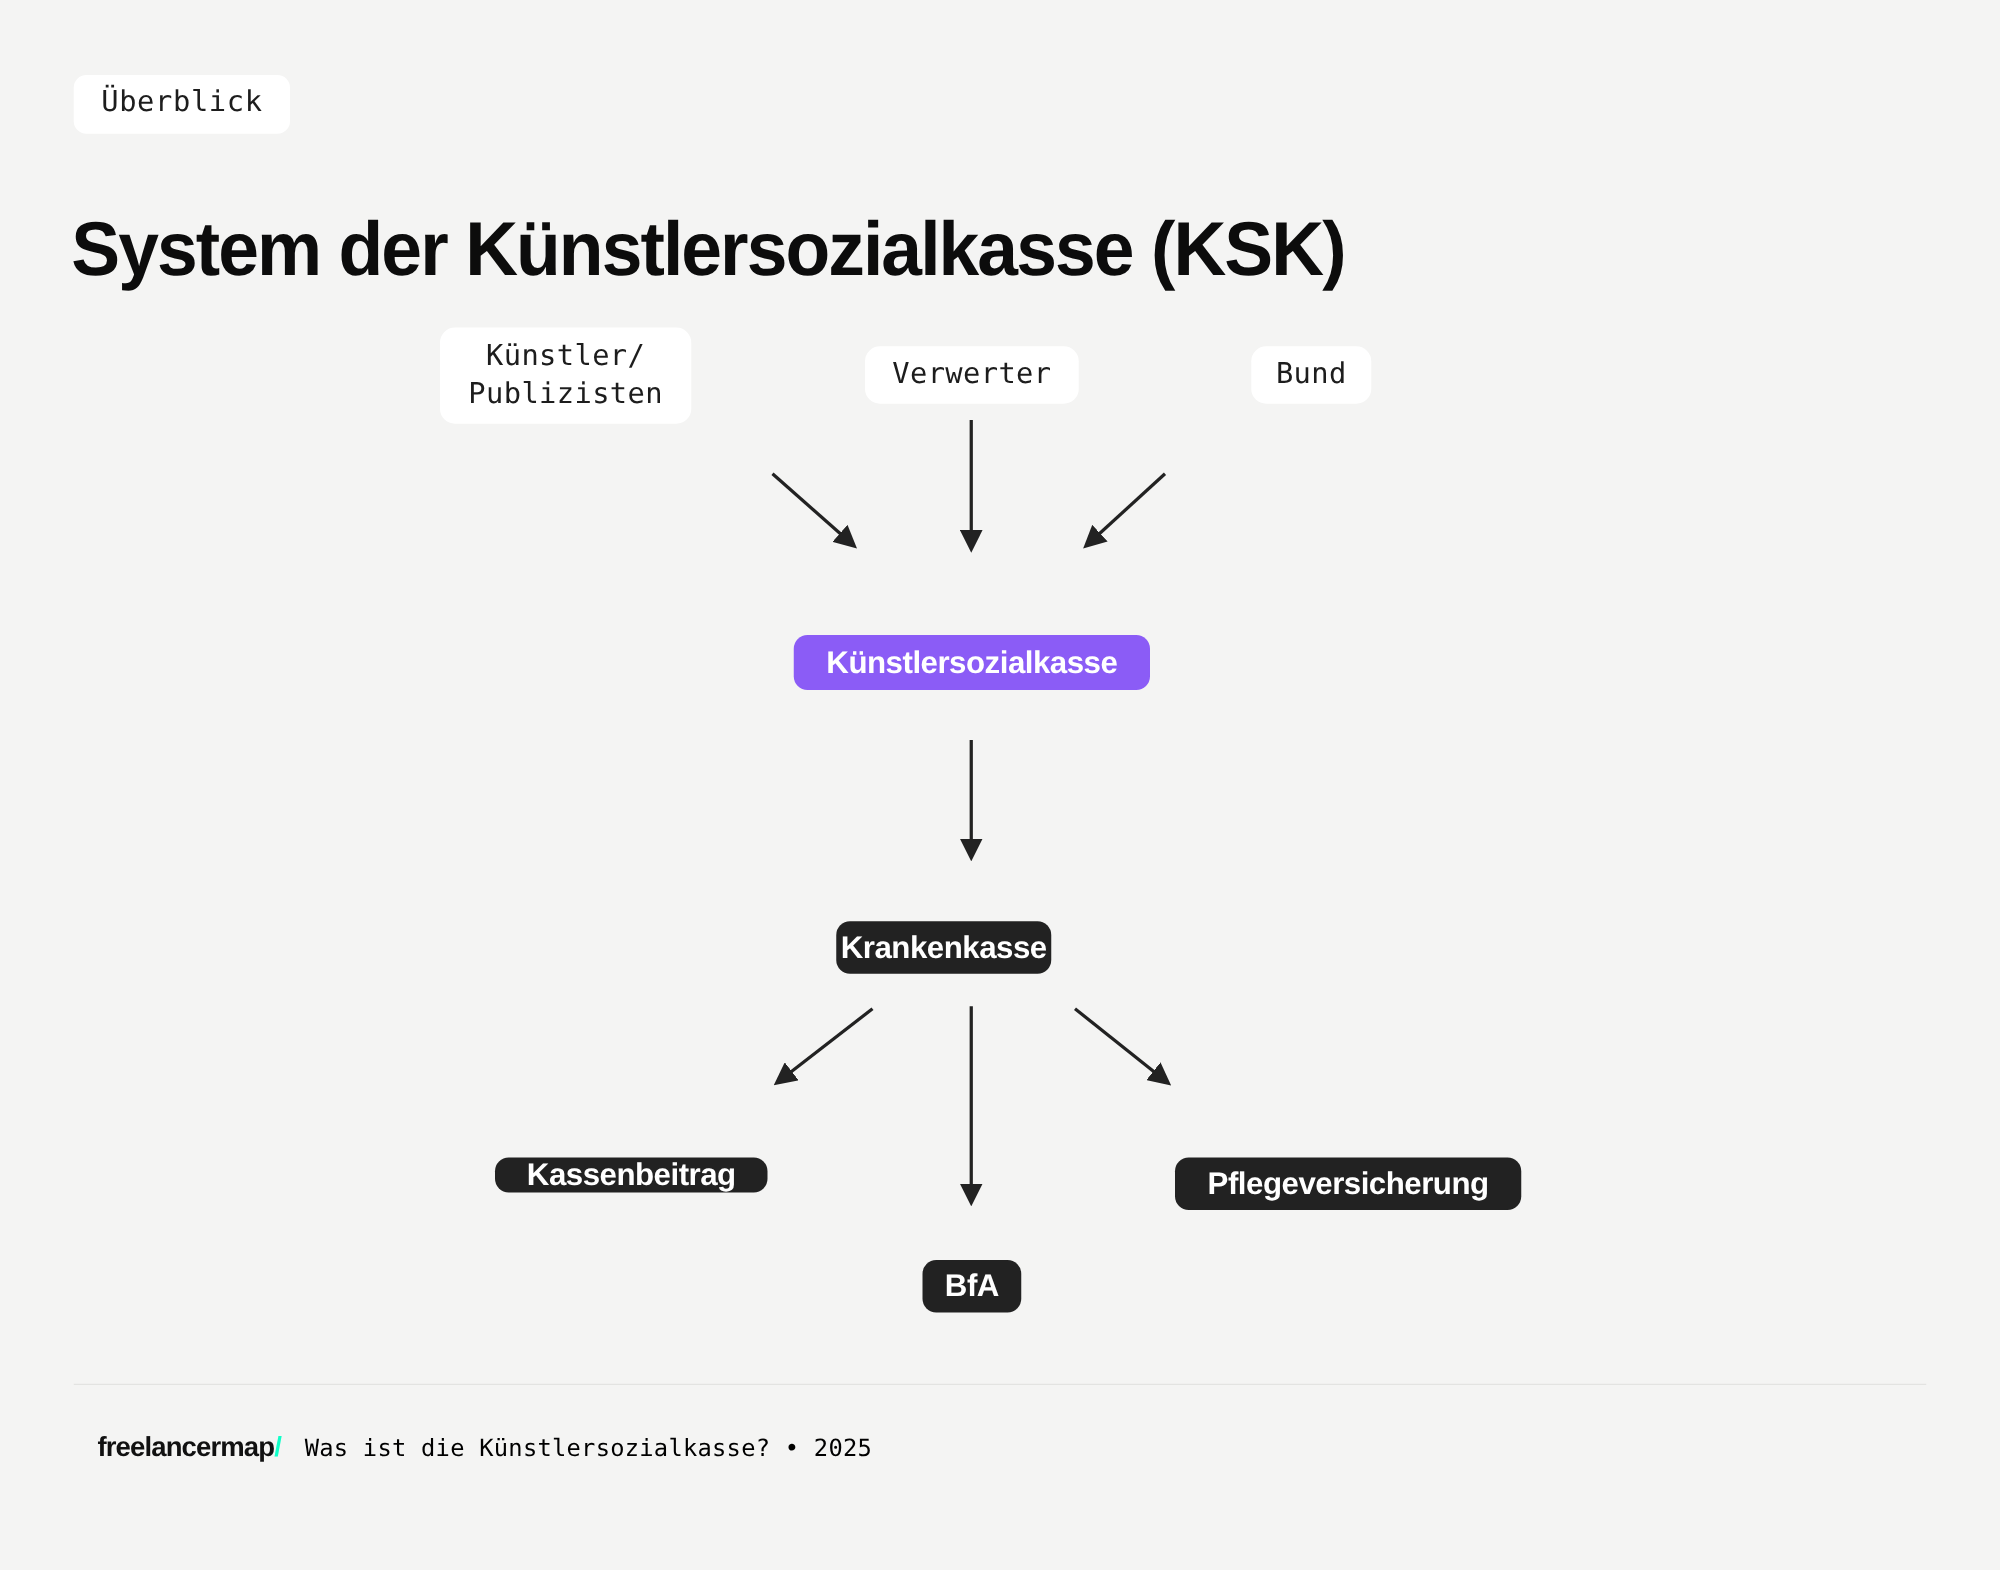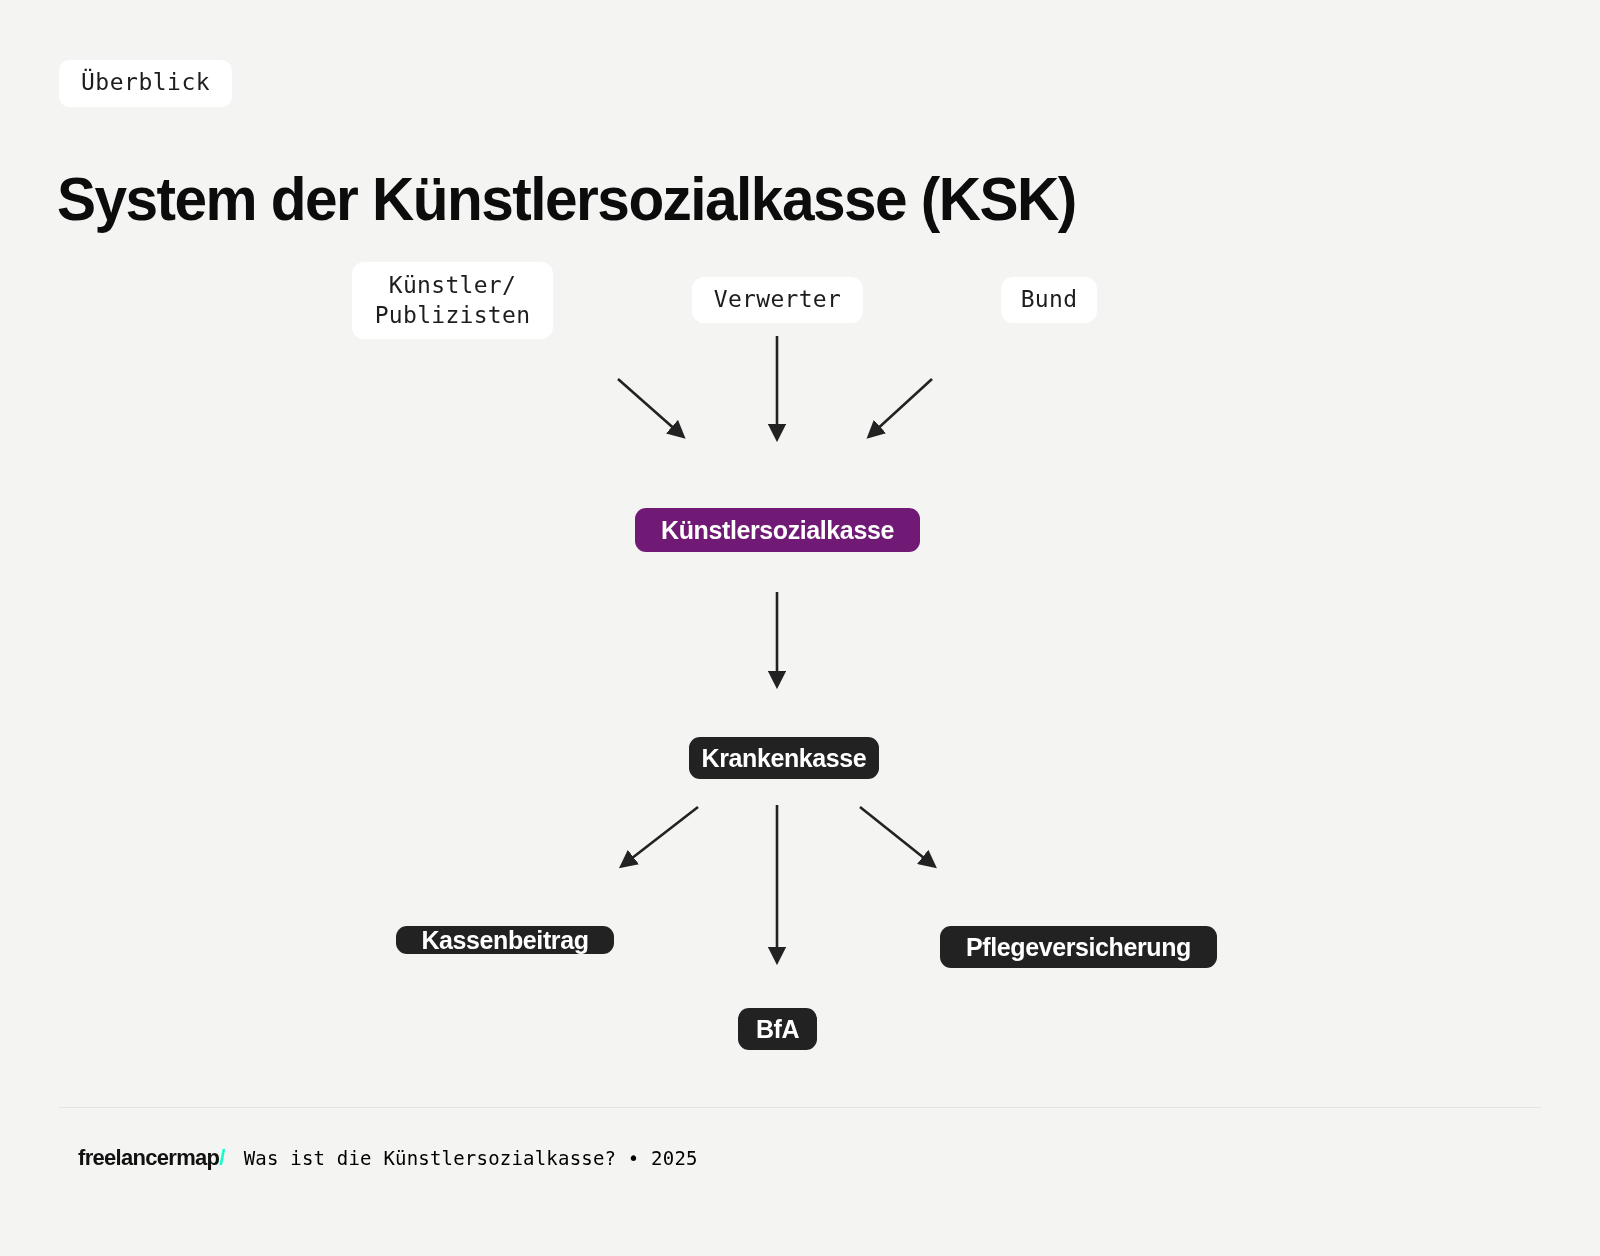--- a/index.html
+++ b/index.html
@@ -87,36 +87,36 @@
     border-radius: 11px;
     font-family: "Liberation Sans", sans-serif;
     font-weight: 700;
     font-size: 25px;
     color: #ffffff;
     letter-spacing: -0.4px;
   }
 
   
   .node-accent {
-    background: #701a75;
+    background: #8b5cf6;
     border-radius: 11px;
     font-family: "Liberation Sans", sans-serif;
     font-weight: 700;
     font-size: 25px;
     color: #ffffff;
     letter-spacing: -0.4px;
   }
 
   
   #node-kuenstler   { left: 352px; top: 262px; width: 201px; height: 77px; }
   #node-verwerter   { left: 692px; top: 277px; width: 171px; height: 46px; }
   #node-bund        { left: 1001px; top: 277px; width: 96px;  height: 46px; }
 
   #node-ksk         { left: 635px; top: 508px; width: 285px; height: 44px; }
-  #node-krankenkasse{ left: 669px; top: 737px; width: 190px; height: 42px; margin-left: 20px; }
+  #node-krankenkasse{ left: 669px; top: 737px; width: 172px; height: 42px; }
 
   #node-kassenbeitrag      { left: 396px;  top: 926px; width: 218px; height: 28px; }
   #node-pflegeversicherung { left: 940px;  top: 926px; width: 277px; height: 42px; }
   #node-bfa                { left: 738px;  top: 1008px; width: 79px; height: 42px; }
 
   .edges {
     position: absolute;
     left: 0;
     top: 0;
     width: 1600px;

